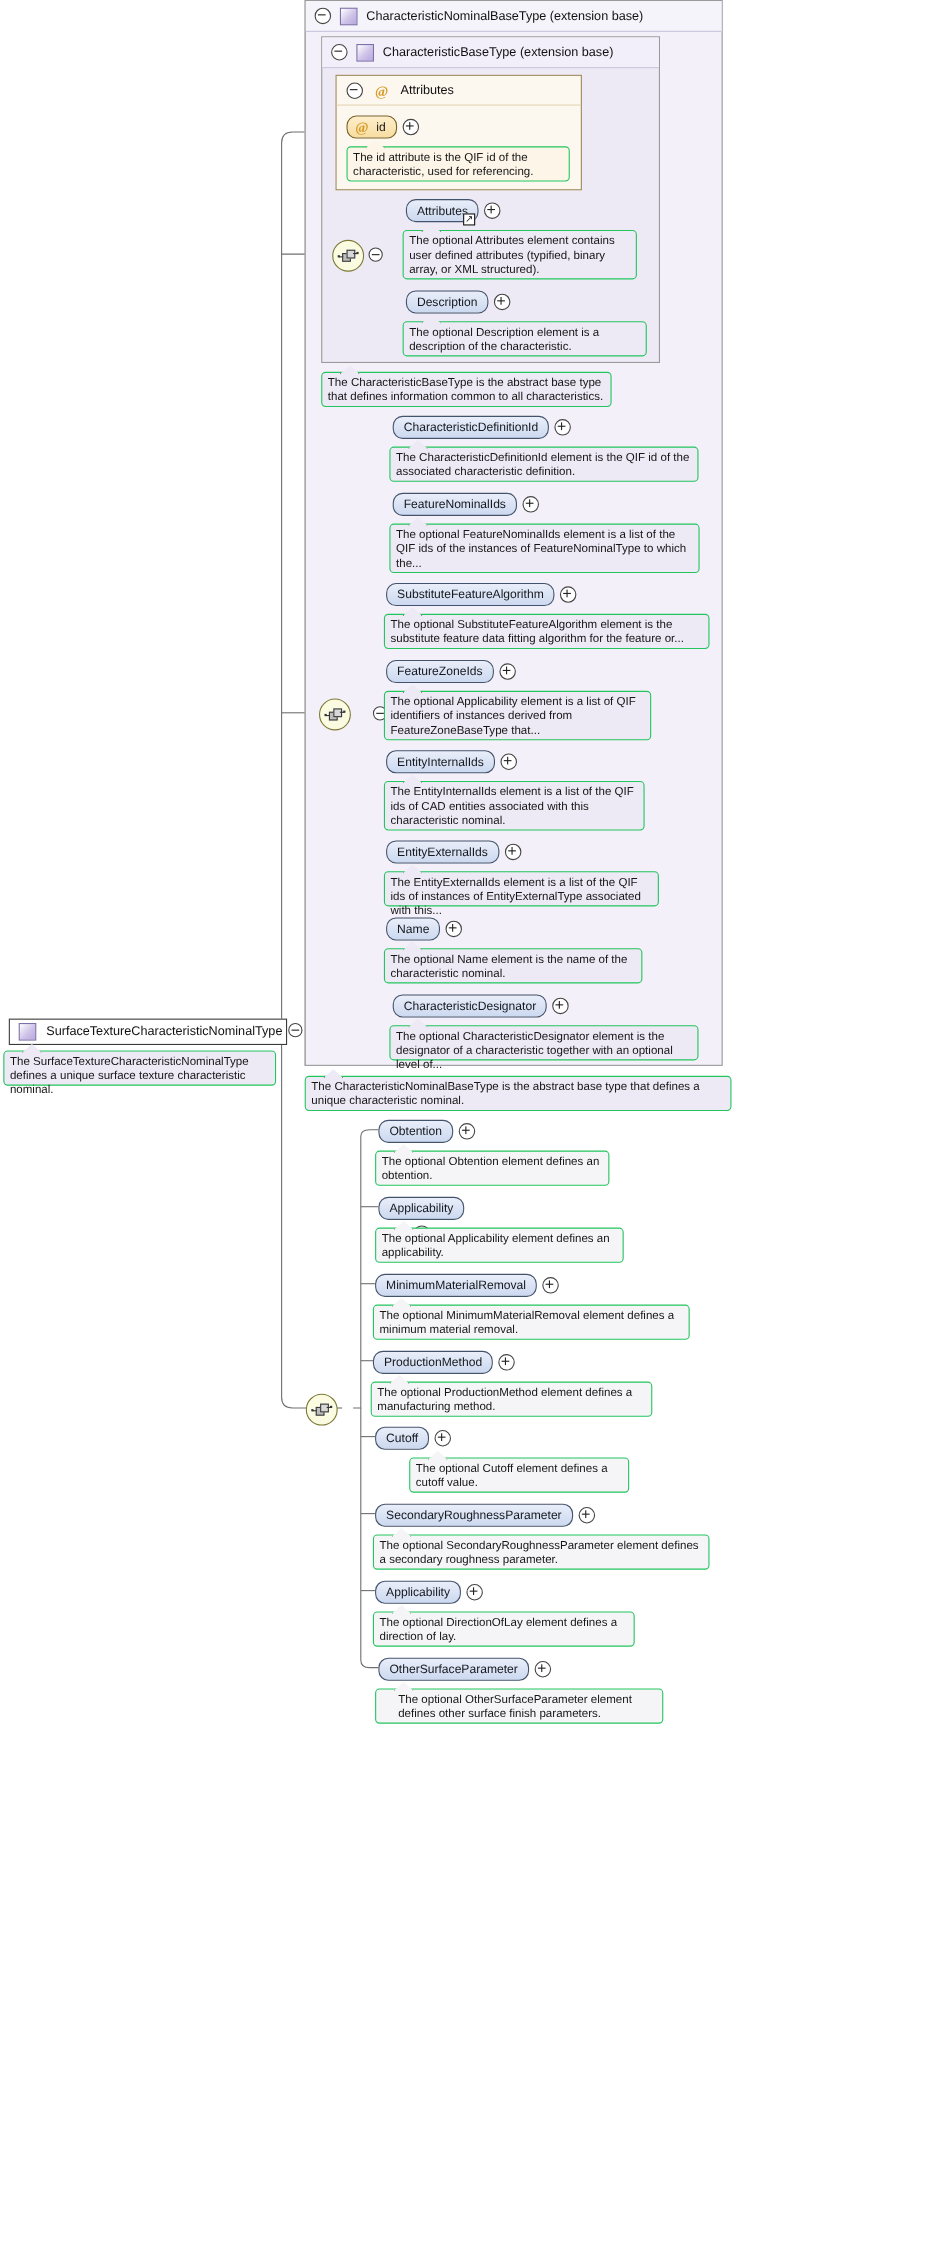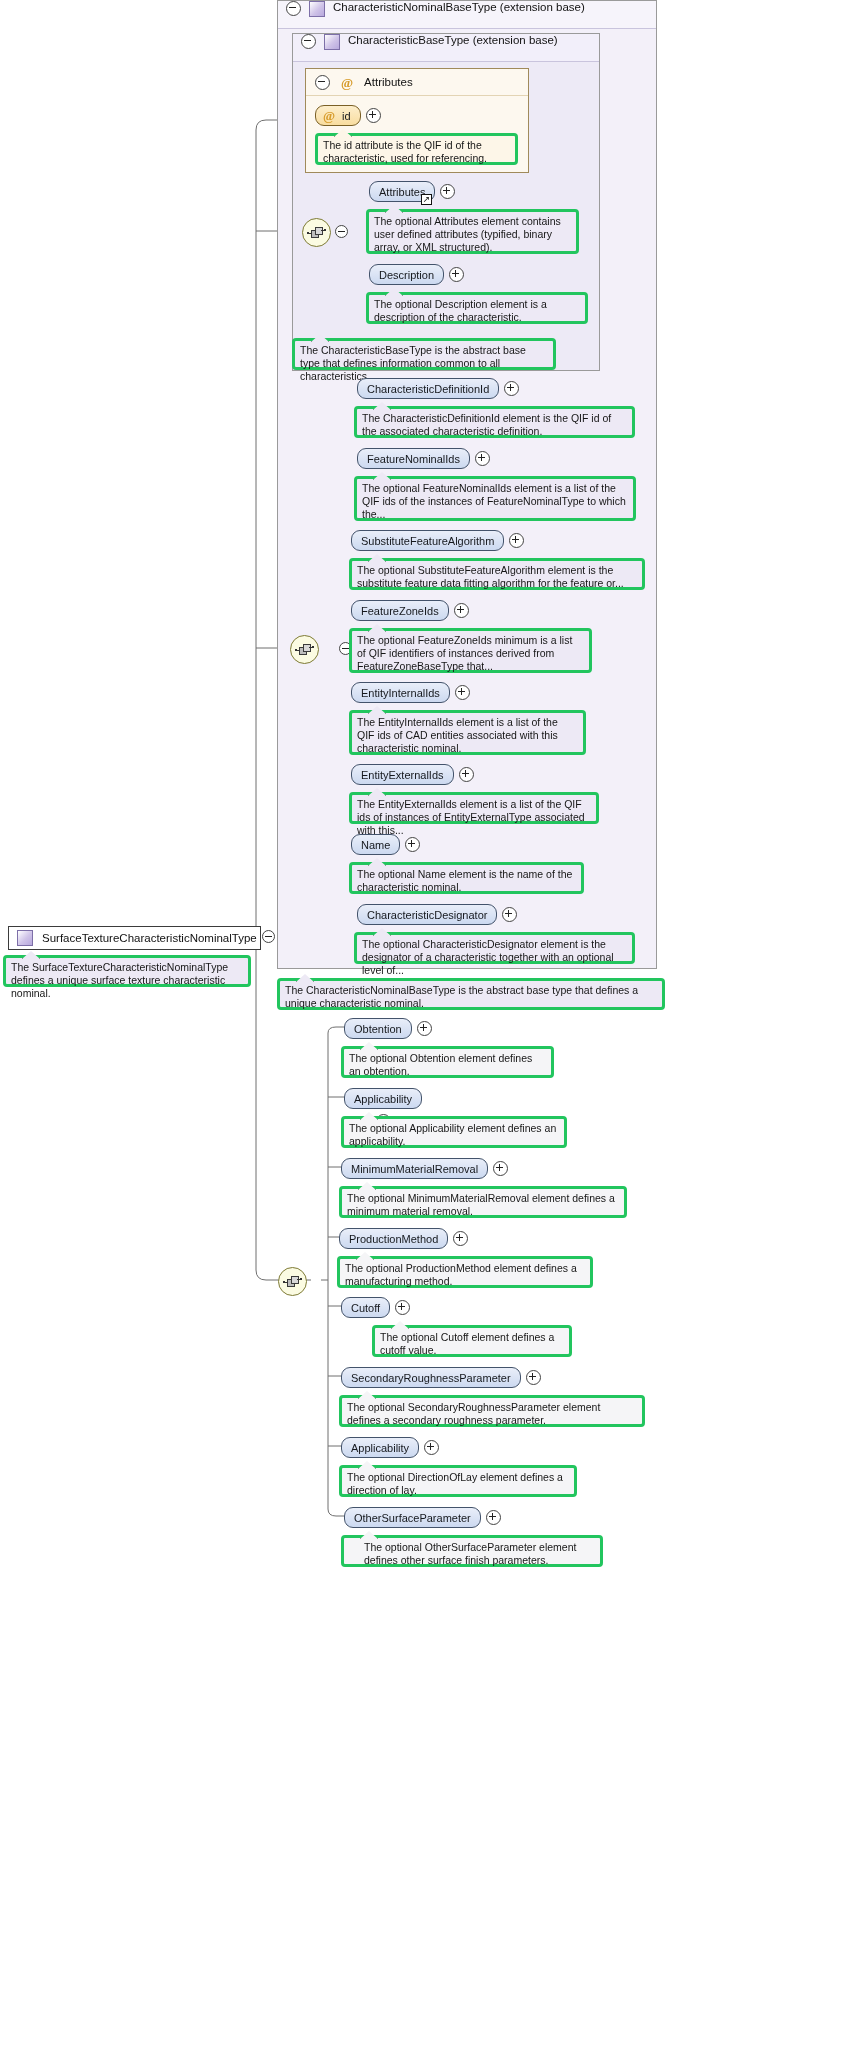--- a/index.html
+++ b/index.html
@@ -12,21 +12,21 @@
 
   
   .ct{
     position:absolute;box-sizing:border-box;
     border:1px solid #9a9a9a;
     background:#f4f1fa;
   }
   .ct.lvl1{background:#f3f0f9;}
   .ct.lvl2{background:#edeaf6;}
   .ct-head{
-    position:relative;height:27px;display:flex;
+    position:relative;height:27px;display:flex;align-items:center;
     padding-left:8px;border-bottom:1px solid #c9c4dd;
     background:#f6f4fb;
   }
   .ct.lvl2 .ct-head{background:#f2effa;}
   .ct-title{font-size:11.5px;color:#111;white-space:nowrap;}
 
   
   .attrbox{
     position:absolute;box-sizing:border-box;
     border:1px solid #a08a5a;background:#fdf8ef;
@@ -77,21 +77,21 @@
   
   .extref{
     width:11px;height:11px;border:1px solid #111;background:#fff;
     display:flex;align-items:center;justify-content:center;
     font-size:9px;line-height:1;color:#111;flex:none;
   }
 
   
   .doc{
     position:absolute;box-sizing:border-box;
-    border:3px solid #22c55e;border-radius:4px;
+    border:1px solid #22c55e;border-radius:4px;
     background:#ede9f5;padding:3px 5px 4px 5px;
     font-size:10.5px;line-height:13px;color:#161616;
   }
   .doc.warm{background:#fdf6e8;}
   .doc.cool{background:#f5f5f7;}
   .doc .tail{
     position:absolute;top:-7px;left:16px;width:16px;height:8px;
     background:inherit;
     clip-path:polygon(0 100%,50% 0,100% 100%);
     border-left:1px solid #2a2a2a;border-right:1px solid #2a2a2a;
@@ -167,21 +167,21 @@
 
 <div class="ct lvl1" style="left:277px;top:0px;width:380px;height:969px;">
   <div class="ct-head">
     <span class="pm"></span>
     <span class="tsq" style="margin-left:8px;"></span>
     <span class="ct-title" style="margin-left:8px;">CharacteristicNominalBaseType (extension base)</span>
   </div>
 </div>
 
 
-<div class="ct lvl2" style="left:292px;top:33px;width:308px;height:338px;">
+<div class="ct lvl2" style="left:292px;top:33px;width:308px;height:297px;">
   <div class="ct-head">
     <span class="pm"></span>
     <span class="tsq" style="margin-left:8px;"></span>
     <span class="ct-title" style="margin-left:8px;">CharacteristicBaseType (extension base)</span>
   </div>
 </div>
 
 
 <div class="attrbox" style="left:305px;top:68px;width:224px;height:105px;">
   <div class="attrbox-head">
@@ -289,21 +289,21 @@
   <span>The optional SubstituteFeatureAlgorithm element is the substitute feature data fitting algorithm for the feature or...</span>
 </div>
 
 
 <div class="el-wrap" style="left:351px;top:600px;">
   <span class="el-static">FeatureZoneIds</span>
   <span class="pm plus"></span>
 </div>
 <div class="doc" style="left:349px;top:628px;width:243px;height:45px;">
   <div class="tail"></div>
-  <span>The optional FeatureZoneIds minimum is a list of QIF identifiers of instances derived from FeatureZoneBaseType that...</span>
+  <span>The optional Applicability element is a list of QIF identifiers of instances derived from FeatureZoneBaseType that...</span>
 </div>
 
 
 <div class="el-wrap" style="left:351px;top:682px;">
   <span class="el-static">EntityInternalIds</span>
   <span class="pm plus"></span>
 </div>
 <div class="doc" style="left:349px;top:710px;width:237px;height:45px;">
   <div class="tail"></div>
   <span>The EntityInternalIds element is a list of the QIF ids of CAD entities associated with this characteristic nominal.</span>

